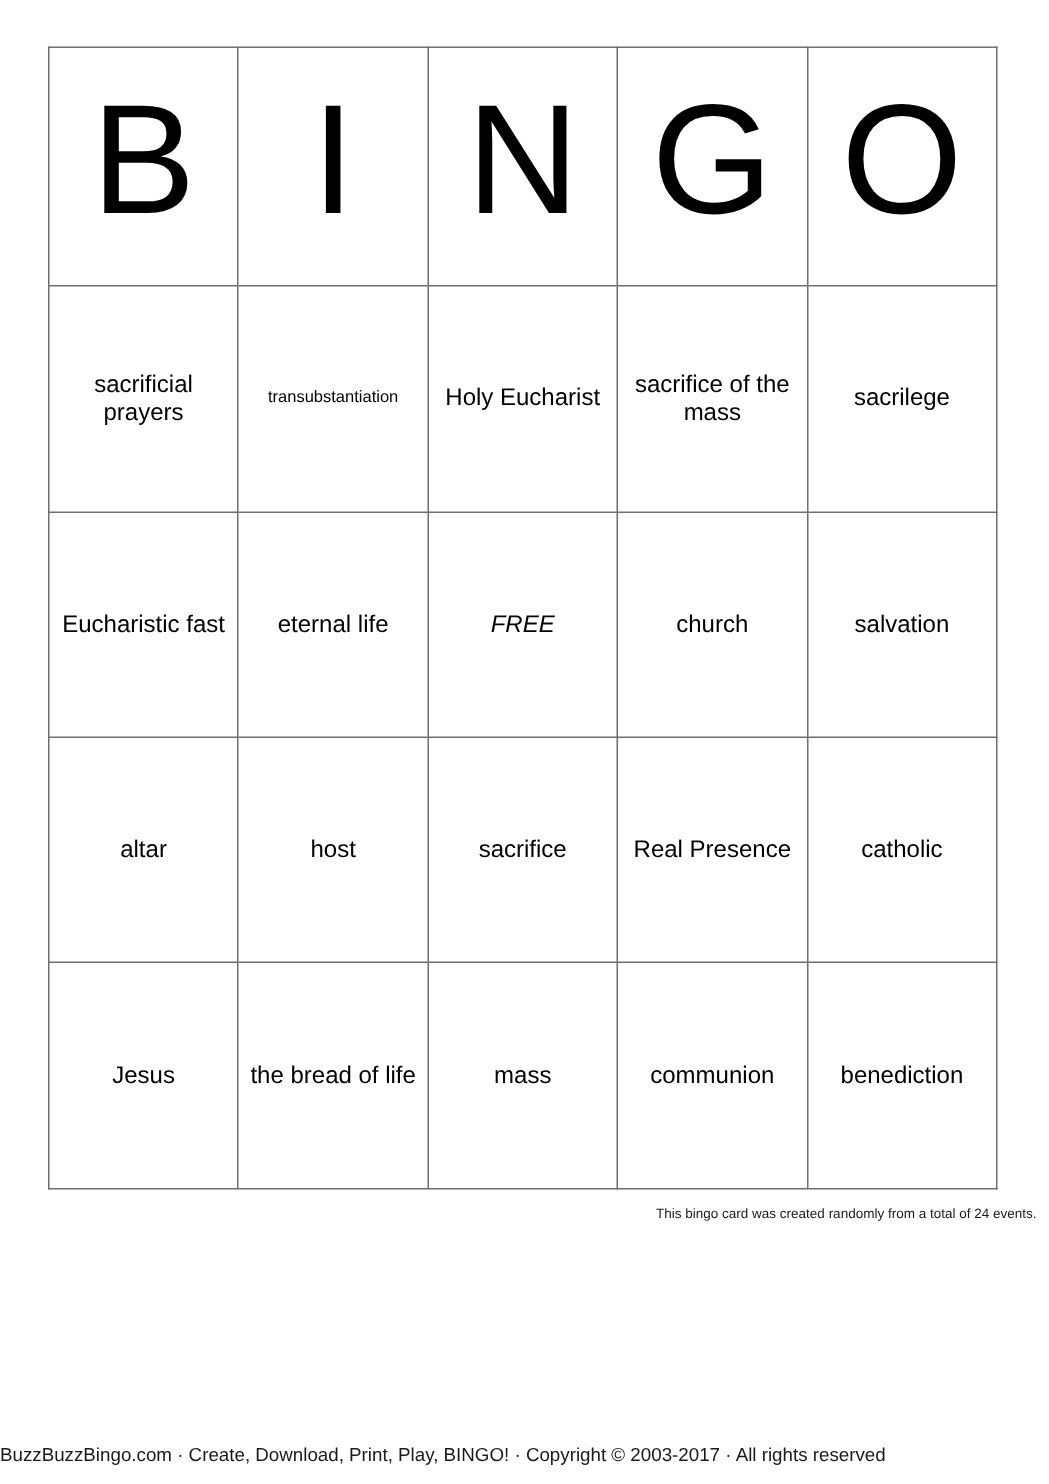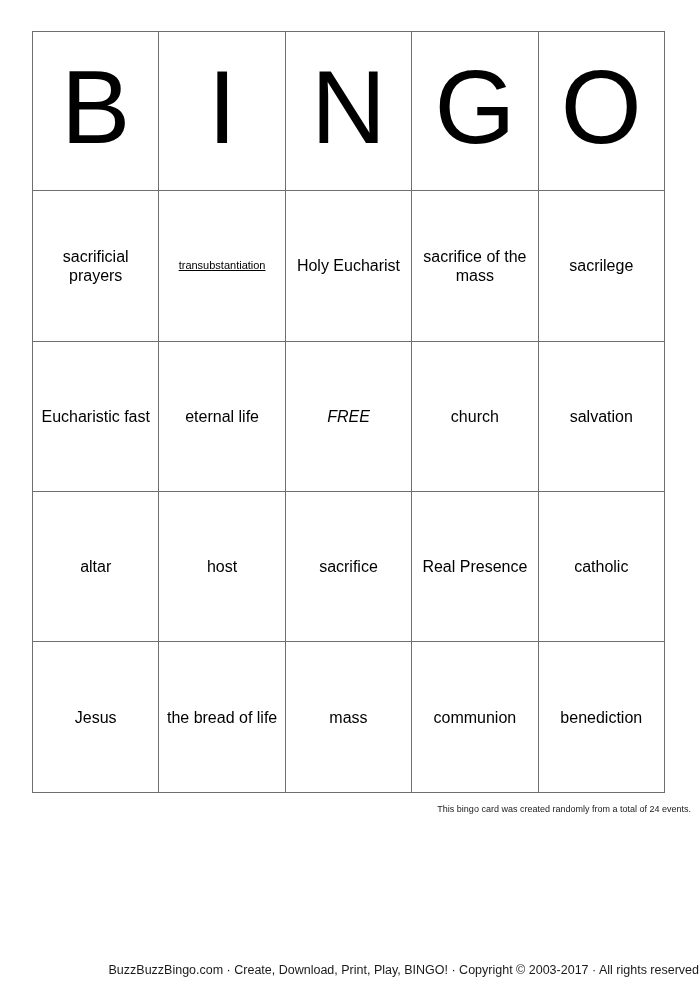--- a/index.html
+++ b/index.html
@@ -66,21 +66,20 @@
     line-height: 19px;
   }
   .cell-text {
     display: block;
     width: 100%;
     word-wrap: break-word;
   }
   .cell-text.small {
     font-size: 11px;
     line-height: 13px;
-    text-decoration: underline;
   }
   .cell-text.free {
     font-size: 16px;
     line-height: 19px;
     font-style: italic;
   }
 
   
   .footnote {
     position: absolute;
@@ -93,21 +92,21 @@
     text-align: right;
   }
   .footnote-line { display: block; }
 
   
   .page-footer {
     position: absolute;
     left: 0;
     top: 962px;
     width: 699px;
-    text-align: right;
+    text-align: left;
     font-size: 12.5px;
     line-height: 16px;
     color: #1a1a1a;
   }
 </style>
 </head>
 <body>
 
 <div id="card-root">
 

